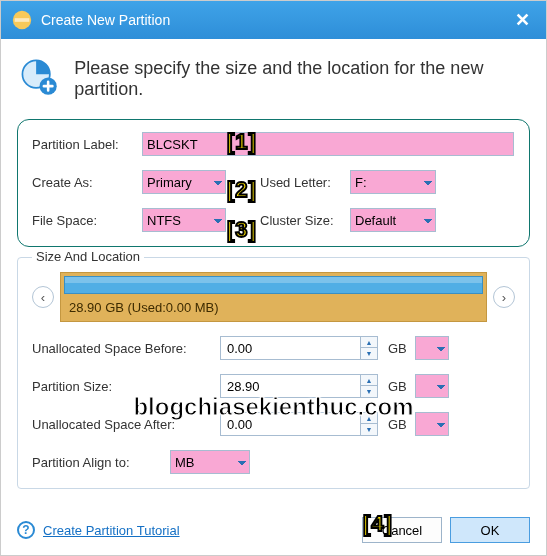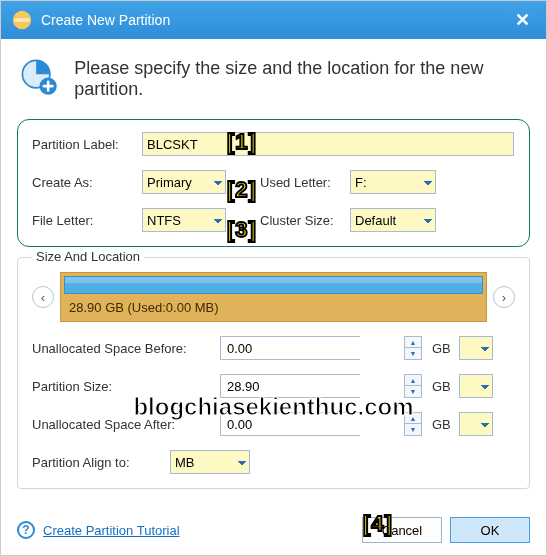--- a/index.html
+++ b/index.html
@@ -16,42 +16,42 @@
 .infobar .txt { color: #333; font-size: 18px; }
 
 .form-section { margin: 4px 16px 10px 16px; border: 1px solid #0f766e; border-radius: 12px; padding: 12px 14px 10px 14px; }
 .row { display: flex; align-items: center; margin-bottom: 14px; }
 .row:last-child { margin-bottom: 4px; }
 .lbl { color: #333; }
 .lbl.w1 { width: 110px; }
 .lbl.w2 { width: 90px; }
 .lbl.right { text-align: left; margin-left: 6px; }
 
-input[type=text], select, .spin { height: 24px; border: 1px solid #a7bcd1; background: #fef9c3; padding: 2px 4px; color: #000; }
+input[type=text], select, .spin { height: 24px; border: 1px solid #a7bcd1; background: #f9a8d4; padding: 2px 4px; color: #000; }
 select { appearance: none; padding-right: 16px; background-image: linear-gradient(45deg, transparent 50%, #2a6fb3 50%), linear-gradient(-45deg, transparent 50%, #2a6fb3 50%); background-position: right 7px top 10px, right 3px top 10px; background-size: 4px 4px; background-repeat: no-repeat; }
 .sel-small { width: 84px; }
 .sel-med { width: 84px; }
 .sel-drive { width: 86px; }
 .sel-clust { width: 86px; }
 
 .label-input { width: 372px; background: #0a6cc8; color: #fff; }
 .label-input::selection { background: #0a6cc8; }
 
 .fieldset { margin: 0 16px 10px 16px; border: 1px solid #c9d8e6; border-radius: 4px; padding: 14px 14px 10px 14px; position: relative; }
 .fieldset .legend { position: absolute; top: -9px; left: 14px; background: #fff; padding: 0 4px; color: #333; }
 
 .barwrap { display: flex; align-items: center; margin-bottom: 2px; }
 .arrowbtn { width: 22px; height: 22px; border: 1px solid #b3c5d6; border-radius: 11px; display: flex; align-items: center; justify-content: center; background: #fff; cursor: pointer; color: #555; font-size: 13px; line-height: 1; }
 .partition-box { flex: 1; margin: 0 6px; background: #e0b25a; border: 1px solid #c49740; }
 .partition-bar { height: 18px; margin: 3px 3px 0 3px; background: #51aee5; border: 1px solid #3a8fc3; box-shadow: inset 0 6px 0 rgba(255,255,255,0.25); }
 .partition-caption { padding: 6px 8px 6px 8px; color: #3d2b00; font-size: 13px; }
 
 .row2 { display: flex; align-items: center; margin-top: 14px; }
 .row2 .lbl { width: 188px; }
-.spinwrap { display: flex; gap: 44px; }
+.spinwrap { display: flex; }
 .spin-input { width: 140px; height: 24px; border: 1px solid #a7bcd1; border-right: none; padding: 2px 6px; }
 .spin-btns { display: flex; flex-direction: column; border: 1px solid #a7bcd1; }
 .spin-btns div { width: 16px; height: 11px; display: flex; align-items: center; justify-content: center; font-size: 7px; color: #2a6fb3; background: #f3f7fb; cursor: pointer; }
 .spin-btns div:first-child { border-bottom: 1px solid #a7bcd1; }
 .unit { margin: 0 8px 0 10px; color: #333; }
 
 .footer { position: absolute; left: 0; right: 0; bottom: 0; padding: 10px 16px 12px 16px; display: flex; align-items: center; }
 .help-icon { width: 18px; height: 18px; border: 2px solid #2a8ad4; border-radius: 10px; color: #2a8ad4; display: flex; align-items: center; justify-content: center; font-weight: bold; font-size: 12px; margin-right: 8px; }
 .tutorial { color: #1470c5; text-decoration: underline; cursor: pointer; }
 .btn { width: 80px; height: 26px; border: 1px solid #9db4ca; background: #fdfdfd; margin-left: 8px; cursor: pointer; }
@@ -92,21 +92,21 @@
     <span class="lbl w1">Partition Label:</span>
     <input type="text" class="label-input" value="BLCSKT" style="">
   </div>
   <div class="row">
     <span class="lbl w1">Create As:</span>
     <select class="sel-small"><option>Primary</option></select>
     <span class="lbl w2 right" style="margin-left:34px">Used Letter:</span>
     <select class="sel-drive"><option>F:</option></select>
   </div>
   <div class="row">
-    <span class="lbl w1">File Letter:</span>
+    <span class="lbl w1">File Space:</span>
     <select class="sel-med"><option>NTFS</option></select>
     <span class="lbl w2 right" style="margin-left:34px">Cluster Size:</span>
     <select class="sel-clust"><option>Default</option></select>
   </div>
 </div>
 
 <div class="fieldset">
   <span class="legend">Size And Location</span>
 
   <div class="barwrap">

